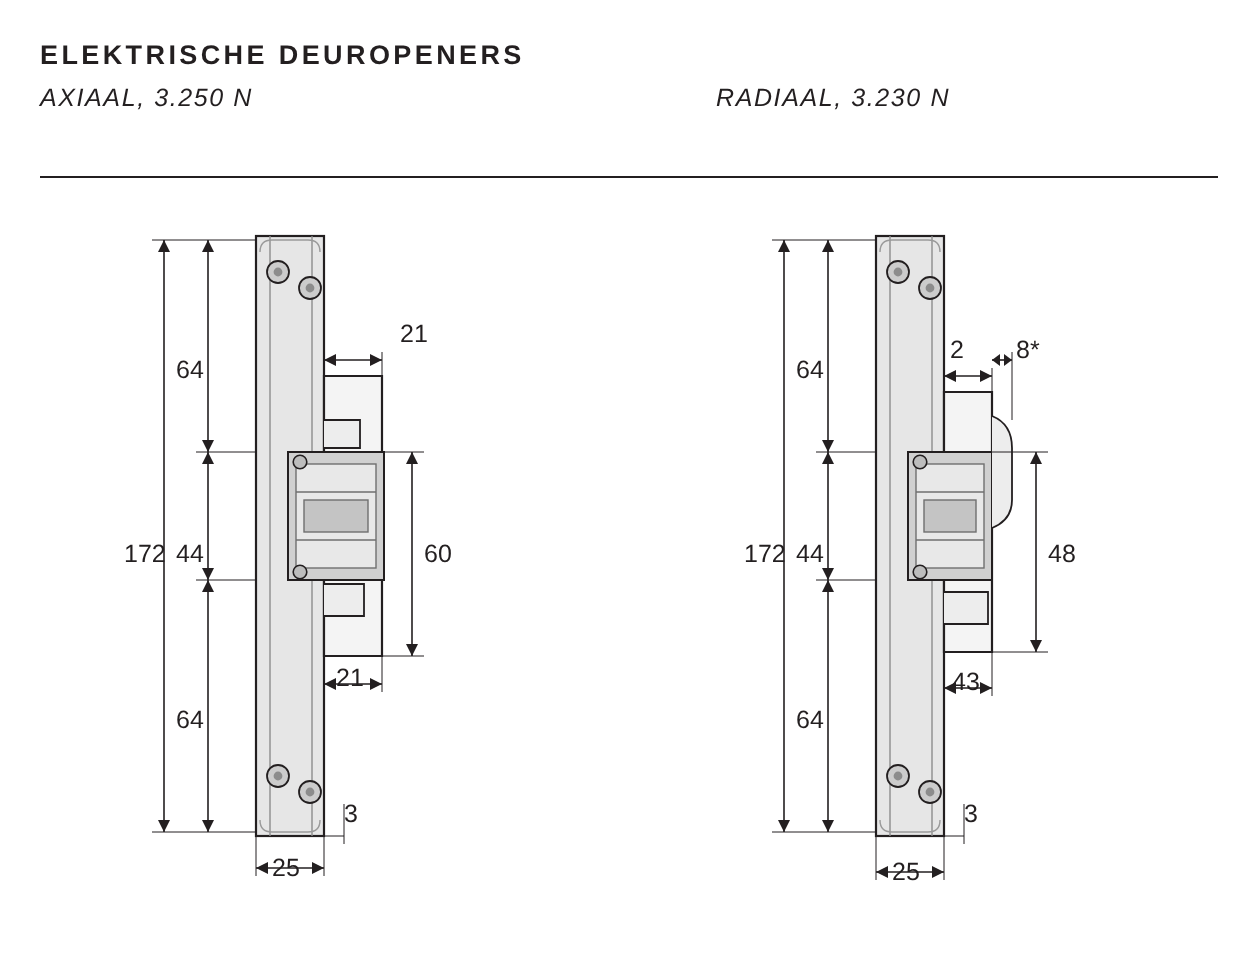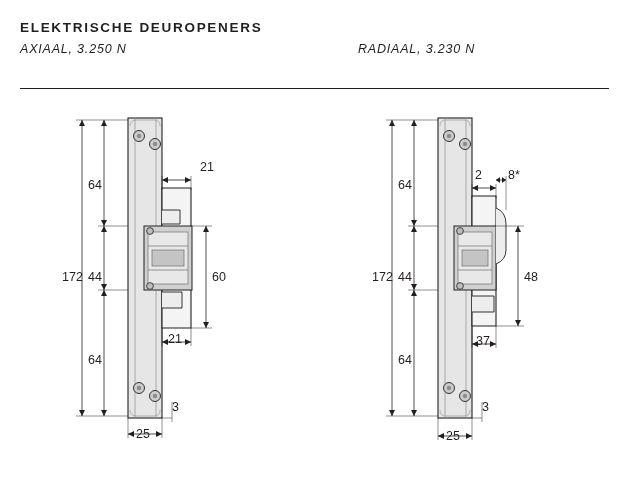--- a/index.html
+++ b/index.html
@@ -269,18 +269,18 @@
       </g>
     </svg>
 
     <div class="dim-label" style="left:2px; top:170px;">172</div>
     <div class="dim-label" style="left:28px; top:78px;">64</div>
     <div class="dim-label" style="left:28px; top:170px;">44</div>
     <div class="dim-label" style="left:28px; top:253px;">64</div>
     <div class="dim-label" style="left:105px; top:68px;">2</div>
     <div class="dim-label" style="left:138px; top:68px;">8*</div>
     <div class="dim-label" style="left:154px; top:170px;">48</div>
-    <div class="dim-label" style="left:106px; top:234px;">37</div>
+    <div class="dim-label" style="left:106px; top:234px;">43</div>
     <div class="dim-label" style="left:76px; top:329px;">25</div>
     <div class="dim-label" style="left:112px; top:300px;">3</div>
   </div>
 
 </div>
 
 </body></html>

